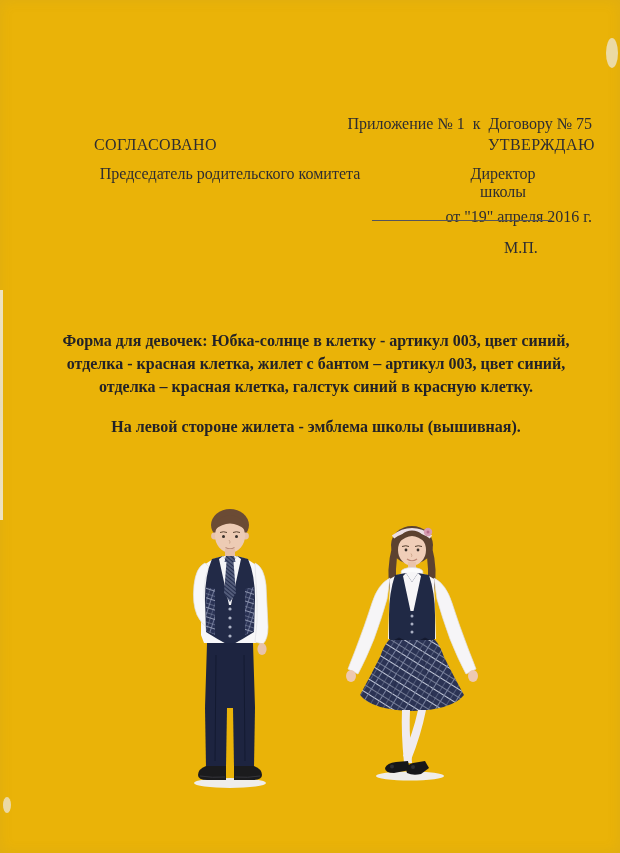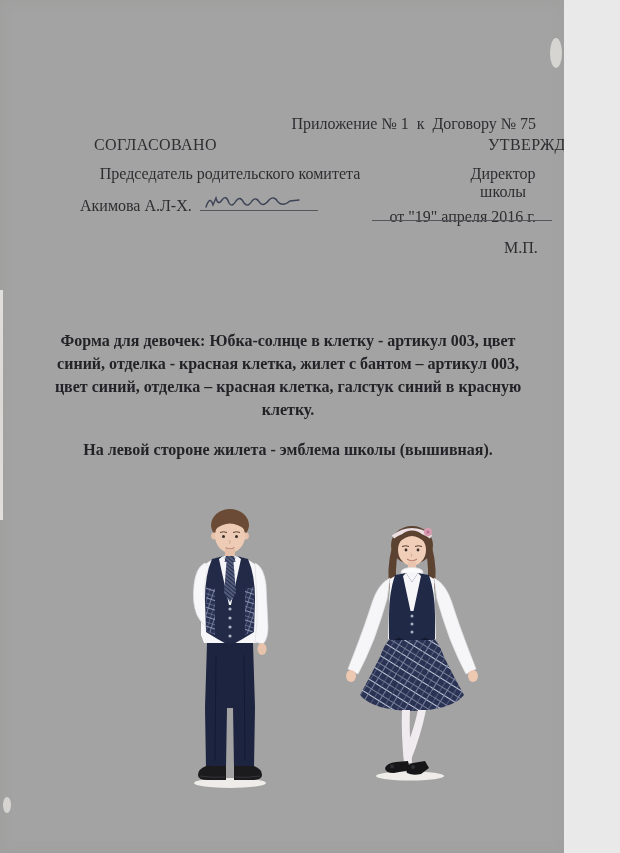--- a/index.html
+++ b/index.html
@@ -1,19 +1,19 @@
 <!DOCTYPE html>
 <html><head>
 <meta charset="utf-8">
 <style>
   * { margin:0; padding:0; box-sizing:border-box; }
   html,body { width:620px; }
   body { font-family:"Liberation Serif", serif; background:#e9e9e9; }
   .page {
-    position:relative; width:564px; height:853px; background:#a3a3a3;
+    position:relative; width:620px; height:853px; background:#eab308;
     color:#2e2d31; overflow:hidden;
     box-shadow: inset 0 0 14px rgba(120,115,105,0.10);
   }
   
   .speck-tr { position:absolute; right:2px; top:38px; width:12px; height:30px;
     background:#edebe7; border-radius:50%; opacity:.7; }
   .streak-left { position:absolute; left:0; top:290px; width:3px; height:230px;
     background:linear-gradient(#f1efec, #eae7e2, #f1efec); opacity:.8; }
   .speck-bl { position:absolute; left:3px; bottom:40px; width:8px; height:16px;
     background:#eceae6; border-radius:50%; opacity:.7; }
@@ -57,28 +57,20 @@
   <div class="speck-bl"></div>
 
   <div class="header-right">
     <div>Приложение № 1  к  Договору № 75</div>
     <div>от "19" апреля 2016 г.</div>
   </div>
 
   <div class="approval-left">
     <div class="app-heading">СОГЛАСОВАНО</div>
     <div class="app-role">Председатель родительского комитета</div>
-    <div class="name-row">
-      <span>Акимова А.Л-Х.</span>
-      <span class="sig-line">
-        <svg width="112" height="20" viewBox="0 0 112 20">
-          <path d="M4 15 Q8 3 11 13 L14 6 Q16 14 20 8 Q24 2 27 11 Q30 16 34 9 Q38 3 42 11 Q46 16 50 9 Q54 4 58 11 Q62 15 67 8 Q72 3 76 10 Q81 15 88 9 L97 8" fill="none" stroke="#3c4356" stroke-width="1.4" stroke-linecap="round"></path>
-        </svg>
-      </span>
-    </div>
   </div>
 
   <div class="approval-right">
     <div class="app-heading">УТВЕРЖДАЮ</div>
     <div class="app-role">Директор школы</div>
     <div class="dir-line"></div>
     <div class="seal">М.П.</div>
   </div>
 
 

